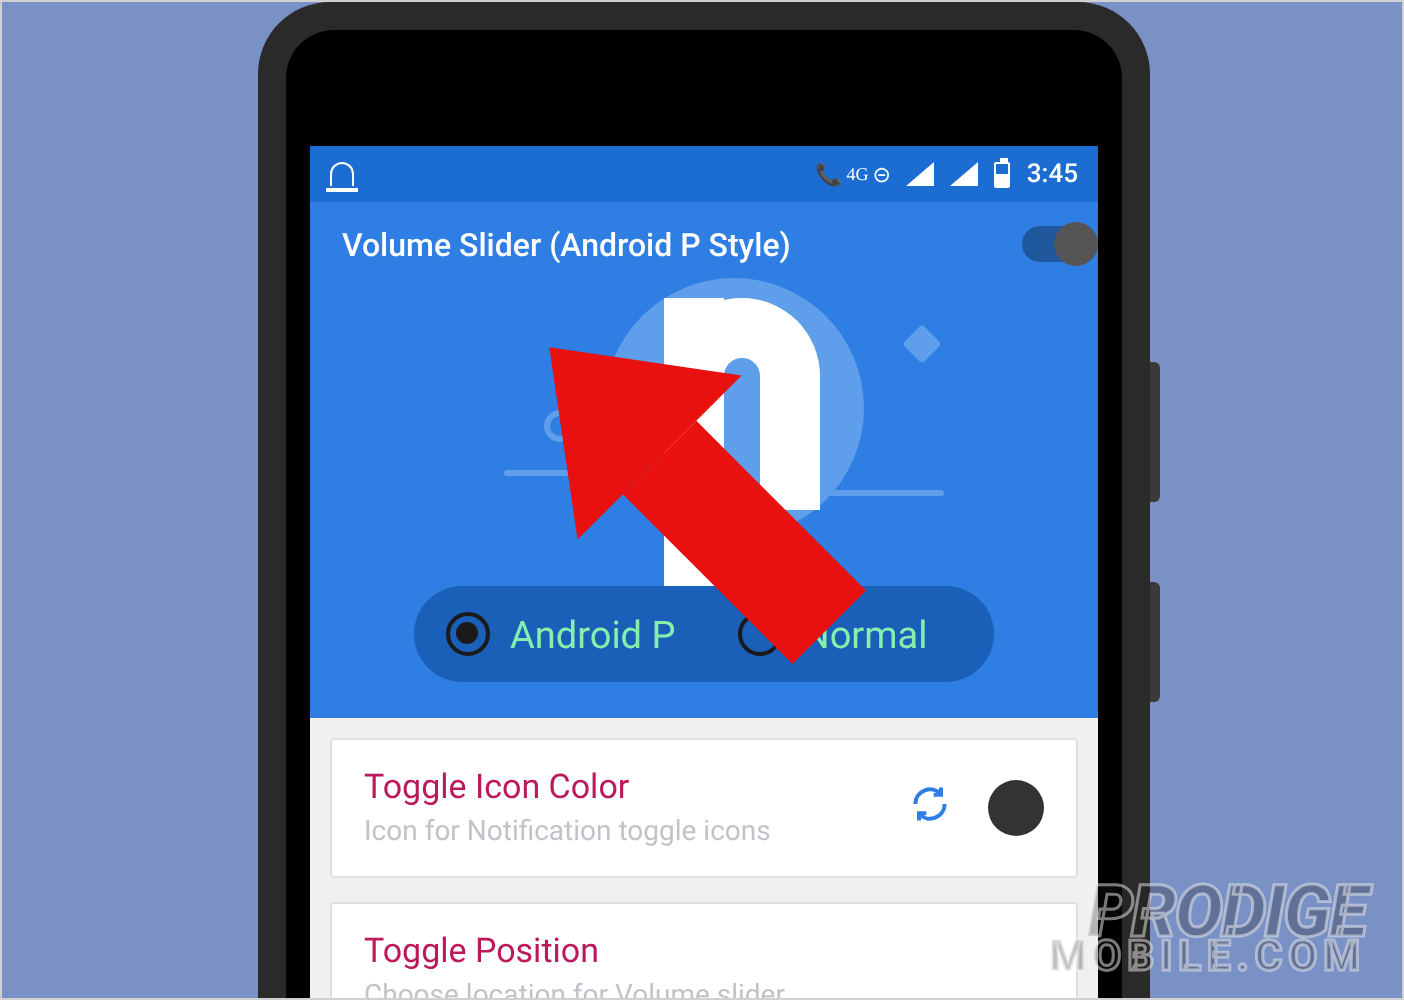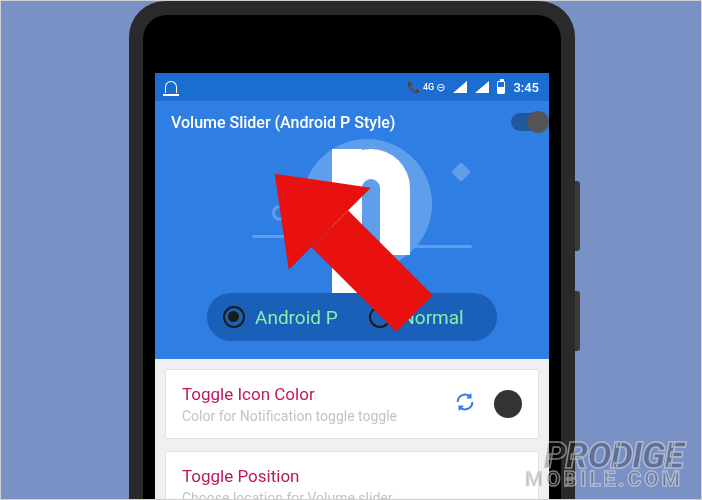--- a/index.html
+++ b/index.html
@@ -297,21 +297,21 @@
     <div class="sensor-dot" style="visibility:hidden"></div>
   </div>
   <div class="phone-inner">
     <div class="screen">
 
       <div class="statusbar">
         <span class="bell"></span>
         <div class="right">
           <span style="font-size:10px; line-height:1; display:flex; align-items:center; gap:2px;">
             <span style="font-size:11px;">📞</span>
-            <span style="font-size:9px;">4G</span>
+            <span style="font-size:9px;font-family:Liberation Serif, serif;">4G</span>
             <span style="font-size:11px;">⊝</span>
           </span>
           <span class="sig"></span>
           <span class="sig"></span>
           <span class="batt"></span>
           <span>3:45</span>
         </div>
       </div>
 
       <div class="header">
@@ -338,21 +338,21 @@
             <span>Normal</span>
           </div>
         </div>
       </div>
 
       <div class="settings">
 
         <div class="setting-card">
           <div class="text">
             <div class="title-t">Toggle Icon Color</div>
-            <div class="sub">Color for Notification toggle toggle</div>
+            <div class="sub">Icon for Notification toggle icons</div>
           </div>
           <span class="swap-icon">
             <svg viewBox="0 0 24 24" fill="none" stroke="#2f7ee3" stroke-width="2.2">
               <path d="M4 12a8 8 0 0 1 14-5.3M20 12a8 8 0 0 1-14 5.3"></path>
               <path d="M18 3v4h-4M6 21v-4h4"></path>
             </svg>
           </span>
           <span class="color-dot"></span>
         </div>
 

